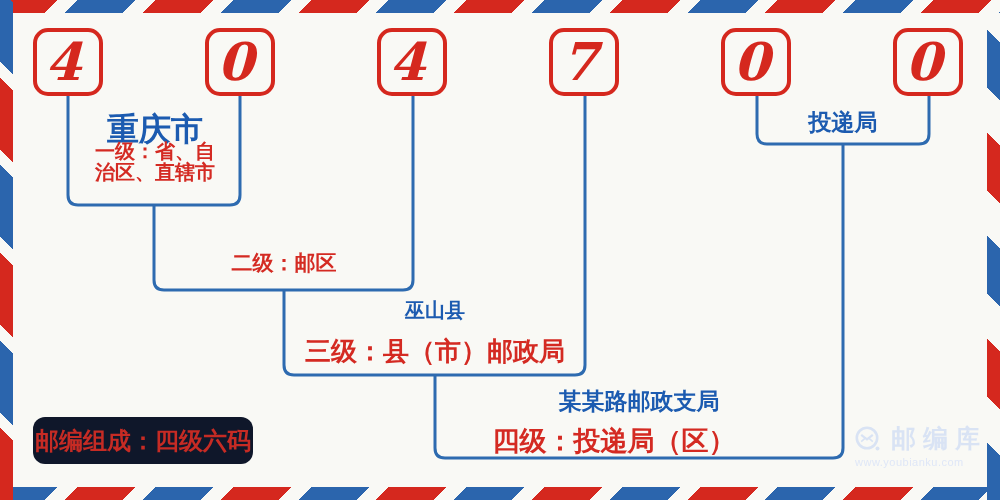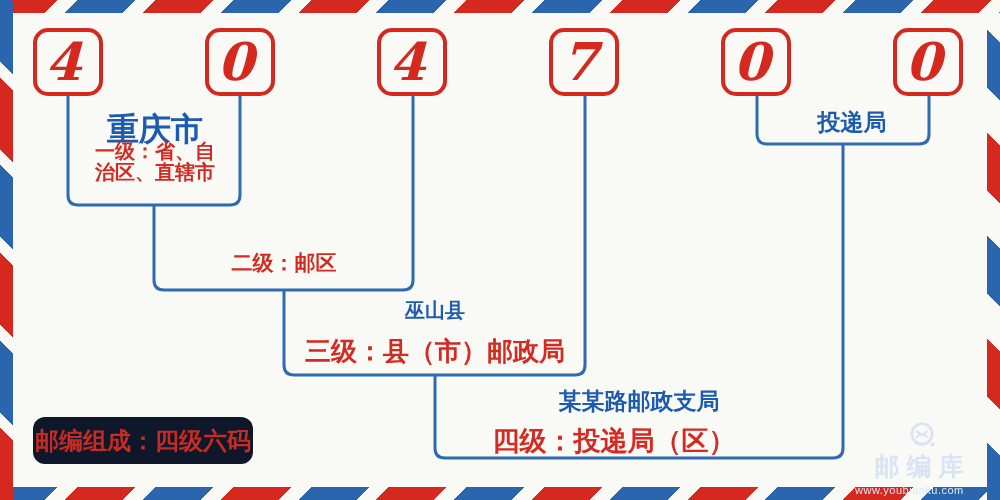--- a/index.html
+++ b/index.html
@@ -61,37 +61,37 @@
   }
   .lbl.blue{color:#1c5bb0;}
   .lbl.red{color:#d42a22;}
   .lbl1-name{left:155px;top:108px;font-size:32px;}
   .lbl1-desc{left:155px;top:141px;font-size:20px;line-height:21px;}
   .lbl2{left:284px;top:249px;font-size:21px;}
   .lbl3-name{left:435px;top:297px;font-size:20px;}
   .lbl3-desc{left:435px;top:334px;font-size:26px;}
   .lbl4-name{left:639px;top:386px;font-size:23px;}
   .lbl4-desc{left:614px;top:423px;font-size:27px;}
-  .lbl5{left:843px;top:107px;font-size:23px;margin-left:9px;}
+  .lbl5{left:843px;top:107px;font-size:23px;}
   
   .badge{
     position:absolute;left:33px;top:417px;width:220px;height:47px;
     background:#0f172a;border-radius:12px;
     display:flex;align-items:center;justify-content:center;
   }
   .badge span{
     color:#c62b24;font-weight:bold;font-size:24px;white-space:nowrap;
     font-family:"DejaVu Serif", serif;
   }
   
   .logo{
     position:absolute;left:855px;top:422px;width:135px;
     color:#d9e3f4;cursor:pointer;
   }
-  .logo .brand-row{display:flex;align-items:center;gap:2px;flex-direction:column;}
+  .logo .brand-row{display:flex;align-items:center;gap:10px;}
   .logo .brand{
     font-size:25px;font-weight:bold;letter-spacing:7px;white-space:nowrap;
   }
   .logo .url{
     font-size:11px;letter-spacing:0.5px;color:#dfe7f7;margin-top:1px;white-space:nowrap;
   }
 </style>
 </head>
 <body>
 

